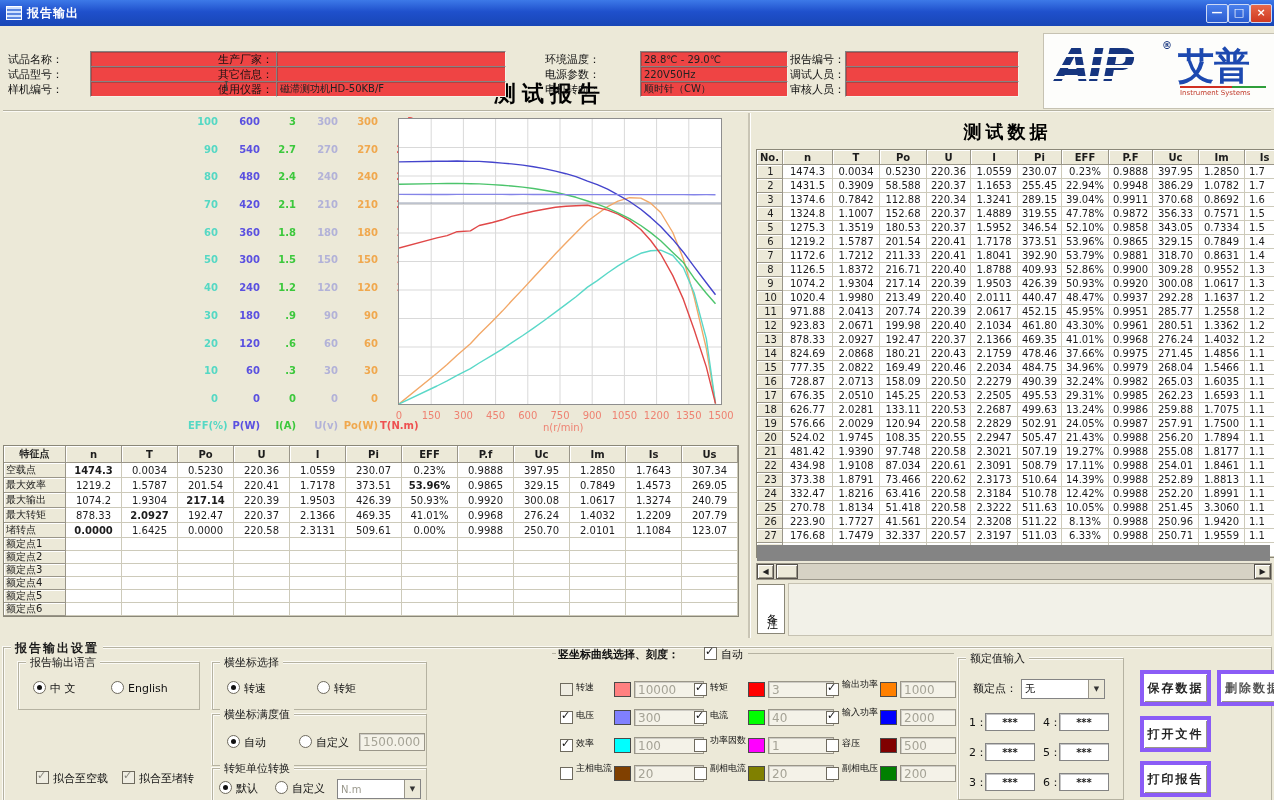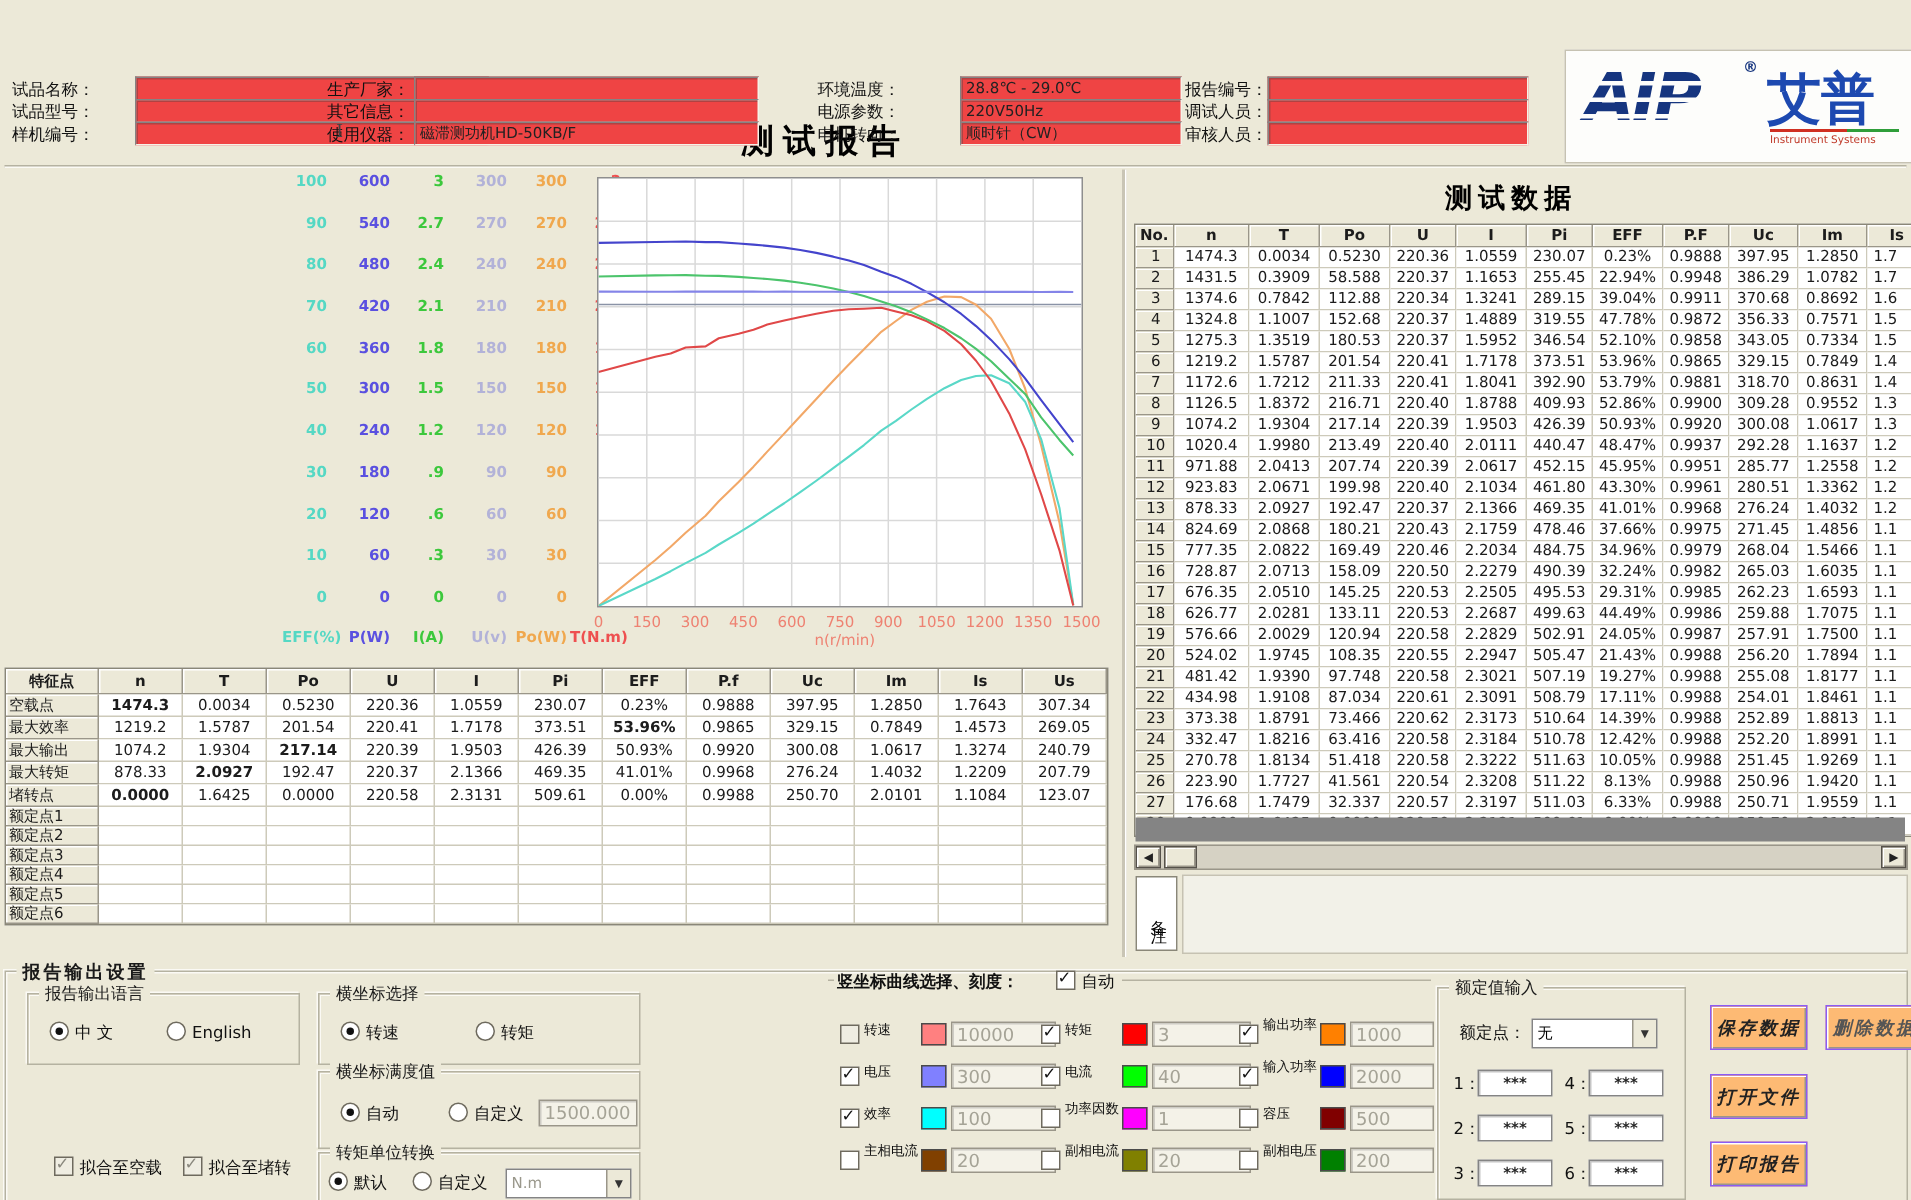--- a/index.html
+++ b/index.html
@@ -14,24 +14,24 @@
   #titlebar .ticon{width:14px;height:12px;margin:0 5px 0 6px;border:1px solid #fff;
     background:repeating-linear-gradient(180deg,#cfe0ff 0 2px,#5b86e0 2px 4px);}
   #titlebar .ttext{font-size:12px;font-weight:bold;letter-spacing:1px;}
   .winbtn{position:absolute;top:4px;width:20px;height:17px;font-size:11px;line-height:15px;
     text-align:center;color:#fff;background:linear-gradient(180deg,#4a80ec,#2a5cd0);
     border:1px solid #cdd9f5;border-radius:2px;font-weight:bold;}
   .winbtn.close{background:linear-gradient(180deg,#e8694a,#cf3a22);}
   
   .sunken{background:#ef4444;border:1px solid #848484;border-right-color:#f4f2e8;
     border-bottom-color:#f4f2e8;box-shadow:inset 1px 1px 0 rgba(64,64,64,.35);}
-  .btn{background:#fdba74;border:1px solid #8b5cf6;
+  .btn{background:#ffffff;border:4px solid #8b5cf6;
     box-shadow:inset 1px 1px 0 #fff,inset -1px -1px 0 #9a9689;
     font-size:12px;font-weight:bold;color:#222;display:flex;align-items:center;justify-content:center;
-    letter-spacing:2px;font-style:italic;}
+    letter-spacing:2px;}
   .groupbox{border:1px solid #b5b2a1;box-shadow:1px 1px 0 #fbfaf5 inset, -1px -1px 0 #fbfaf5;}
   .gtitle{position:absolute;top:-8px;left:7px;background:#ece9d8;padding:0 4px;
     font-size:11px;color:#1a1a1a;white-space:nowrap;}
   .lbl{font-size:11px;color:#111;white-space:nowrap;}
   .radio{display:inline-block;width:11px;height:11px;border-radius:50%;background:#fff;
     border:1px solid #6e6a5e;position:relative;vertical-align:-2px;}
   .radio.on::after{content:"";position:absolute;left:3px;top:3px;width:5px;height:5px;
     border-radius:50%;background:#111;}
   .cbx{display:inline-block;width:11px;height:11px;background:#fff;border:1px solid #6e6a5e;
     position:relative;vertical-align:-2px;font-size:11px;line-height:11px;text-align:center;color:#111;}
@@ -110,20 +110,27 @@
   .combo .carr{width:15px;align-self:stretch;background:#ece9d8;border-left:1px solid #9a9689;
     font-size:7px;display:flex;align-items:center;justify-content:center;color:#333;}
   .star-in{background:#fff;border:1px solid #848484;box-shadow:inset 1px 1px 0 rgba(64,64,64,.3);
     font-size:10px;font-weight:bold;display:flex;align-items:center;justify-content:center;color:#222;}
 </style>
 </head>
 <body>
 
 <div id="root">
 
+  <div id="titlebar">
+    <span class="ticon"></span>
+    <span class="ttext">报告输出</span>
+    <span class="winbtn" style="left:1206px;">—</span>
+    <span class="winbtn" style="left:1228px;">□</span>
+    <span class="winbtn close" style="left:1250px;">×</span>
+  </div>
 
   <div id="report-title">测试报告</div>
   <div id="hdr-form">
       <div class="frmlabel" style="left: 8px; top: 52px;">试品名称：</div>
       <div class="frminput sunken" style="left: 90px; top: 51px; width: 228px;"></div>
       <div class="frmlabel" style="left: 8px; top: 67px;">试品型号：</div>
       <div class="frminput sunken" style="left: 90px; top: 66px; width: 228px;"></div>
       <div class="frmlabel" style="left: 8px; top: 82px;">样机编号：</div>
       <div class="frminput sunken" style="left: 90px; top: 81px; width: 228px;"></div>
       <div class="frmlabel" style="left: 218px; top: 52px;">生产厂家：</div>
@@ -512,21 +519,21 @@
       <div class="gc" style="height: 13px;">262.23</div>
       <div class="gc" style="height: 13px;">1.6593</div>
       <div class="gc" style="height: 13px; justify-content: flex-start; padding-left: 4px;">1.1</div>
       <div class="gc gl" style="height: 13px; justify-content: center;">18</div>
       <div class="gc" style="height: 13px;">626.77</div>
       <div class="gc" style="height: 13px;">2.0281</div>
       <div class="gc" style="height: 13px;">133.11</div>
       <div class="gc" style="height: 13px;">220.53</div>
       <div class="gc" style="height: 13px;">2.2687</div>
       <div class="gc" style="height: 13px;">499.63</div>
-      <div class="gc" style="height: 13px;">44.49%</div>
+      <div class="gc" style="height: 13px;">13.24%</div>
       <div class="gc" style="height: 13px;">0.9986</div>
       <div class="gc" style="height: 13px;">259.88</div>
       <div class="gc" style="height: 13px;">1.7075</div>
       <div class="gc" style="height: 13px; justify-content: flex-start; padding-left: 4px;">1.1</div>
       <div class="gc gl" style="height: 13px; justify-content: center;">19</div>
       <div class="gc" style="height: 13px;">576.66</div>
       <div class="gc" style="height: 13px;">2.0029</div>
       <div class="gc" style="height: 13px;">120.94</div>
       <div class="gc" style="height: 13px;">220.58</div>
       <div class="gc" style="height: 13px;">2.2829</div>
@@ -599,21 +606,21 @@
       <div class="gc gl" style="height: 13px; justify-content: center;">25</div>
       <div class="gc" style="height: 13px;">270.78</div>
       <div class="gc" style="height: 13px;">1.8134</div>
       <div class="gc" style="height: 13px;">51.418</div>
       <div class="gc" style="height: 13px;">220.58</div>
       <div class="gc" style="height: 13px;">2.3222</div>
       <div class="gc" style="height: 13px;">511.63</div>
       <div class="gc" style="height: 13px;">10.05%</div>
       <div class="gc" style="height: 13px;">0.9988</div>
       <div class="gc" style="height: 13px;">251.45</div>
-      <div class="gc" style="height: 13px;">1.9269</div>
+      <div class="gc" style="height: 13px;">3.3060</div>
       <div class="gc" style="height: 13px; justify-content: flex-start; padding-left: 4px;">1.1</div>
       <div class="gc gl" style="height: 13px; justify-content: center;">26</div>
       <div class="gc" style="height: 13px;">223.90</div>
       <div class="gc" style="height: 13px;">1.7727</div>
       <div class="gc" style="height: 13px;">41.561</div>
       <div class="gc" style="height: 13px;">220.54</div>
       <div class="gc" style="height: 13px;">2.3208</div>
       <div class="gc" style="height: 13px;">511.22</div>
       <div class="gc" style="height: 13px;">8.13%</div>
       <div class="gc" style="height: 13px;">0.9988</div>

